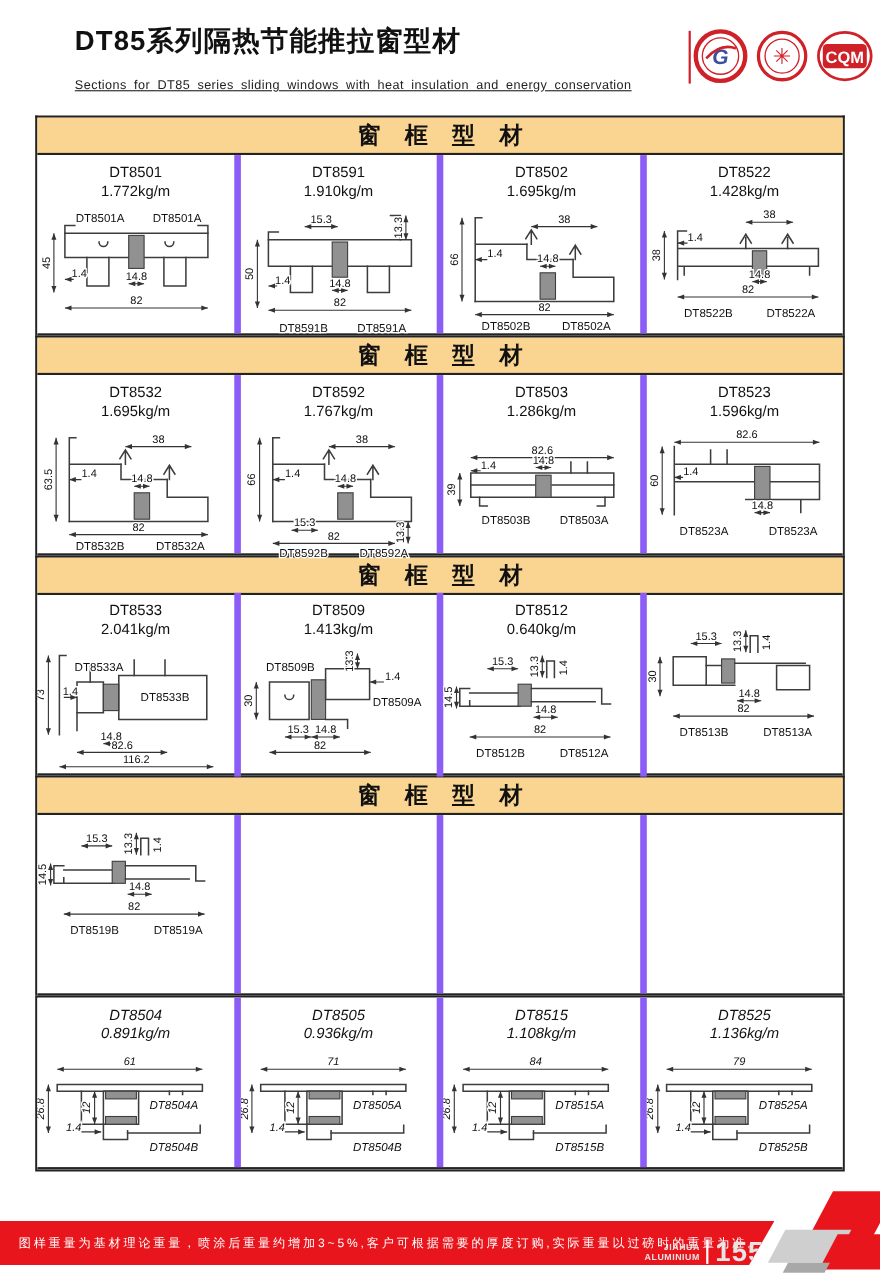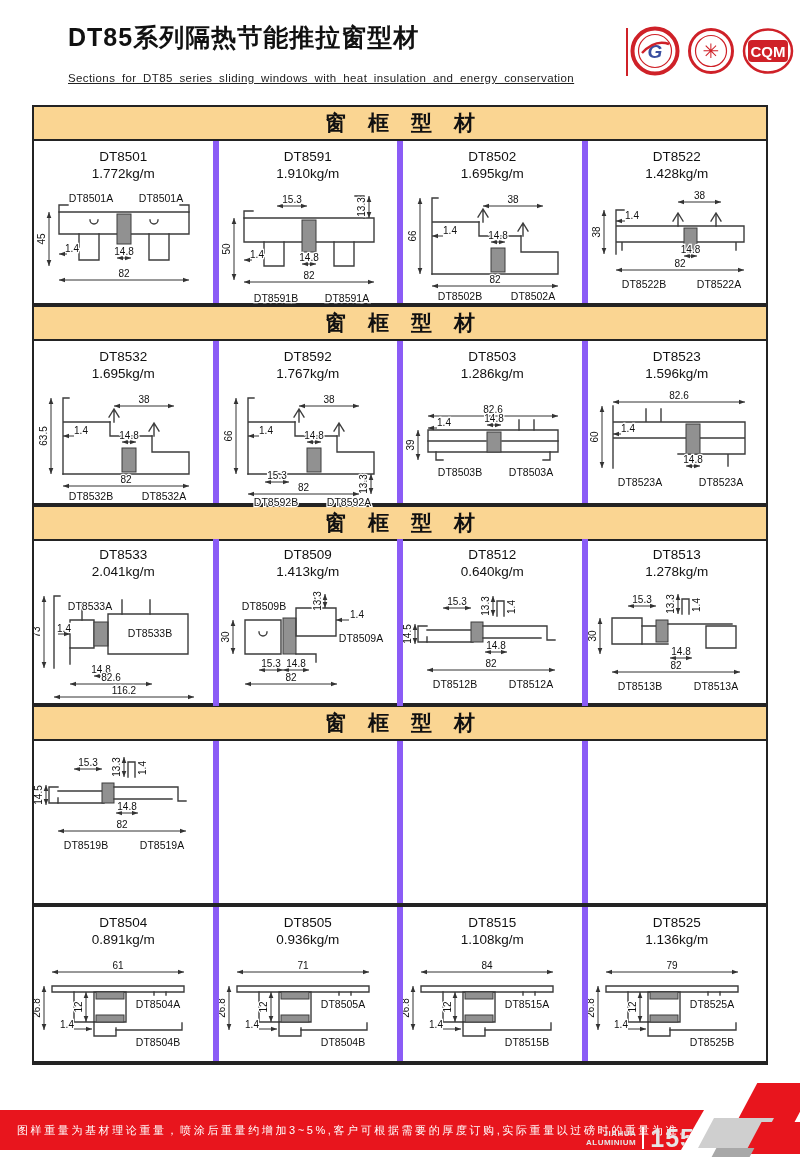--- a/index.html
+++ b/index.html
@@ -470,24 +470,20 @@
             <text class="dt" x="93" y="68.5">14.8</text>
             <line class="dl" x1="24" y1="90" x2="152" y2="90"></line>
             <polygon points="24,90 30,87.7 30,92.3" fill="#333"></polygon>
             <polygon points="152,90 146,87.7 146,92.3" fill="#333"></polygon>
             <text class="dt" x="88" y="86.5">82</text>
             <text class="lt" x="52" y="108">DT8512B</text>
             <text class="lt" x="128" y="108">DT8512A</text>
           </svg>
         </div>
         <div class="cell">
-          <div class="cell-title">
-            <div>DT8513</div>
-            <div>1.278kg/m</div>
-          </div>
           <svg viewBox="0 0 184 126" width="184" height="126">
             <path class="pf" d="M24,38 h30 v26 h-30 z"></path>
             <path class="pf" d="M54,46 h14 M54,64 h26"></path>
             <rect class="ht" x="68" y="40" width="12" height="22"></rect>
             <path class="pf" d="M94,34 v-15 h7 v15"></path>
             <path class="pf" d="M80,44 h64"></path>
             <path class="pf" d="M118,46 h30 v22 h-30 z"></path>
             <line class="dl" x1="40" y1="26" x2="68" y2="26"></line>
             <polygon points="40,26 46,23.7 46,28.3" fill="#333"></polygon>
             <polygon points="68,26 62,23.7 62,28.3" fill="#333"></polygon>
@@ -551,21 +547,21 @@
             <text class="lt" x="52" y="108">DT8519B</text>
             <text class="lt" x="128" y="108">DT8519A</text>
           </svg>
         </div>
         <div class="cell"></div>
         <div class="cell"></div>
         <div class="cell"></div>
       </div>
     </section>
     <section class="sec">
-      <div class="sec-body" style="height: 154px;">
+      <div class="sec-body" style="height: 154px; font-style: italic;">
         <div class="cell">
           <div class="cell-title">
             <div>DT8504</div>
             <div>0.891kg/m</div>
           </div>
           <svg viewBox="0 0 184 110" width="184" height="110">
             <path class="pf" d="M18,38 h132 M18,44 h132 M18,38 v6 M150,38 v6"></path>
             <path class="pf" d="M120,44 v3 M132,44 v3 M40,44 v30 M40,74 h20"></path>
             <path class="pf" d="M60,44 h32 v30 h-32 z"></path>
             <rect class="ht" x="62" y="44" width="28" height="7"></rect>

